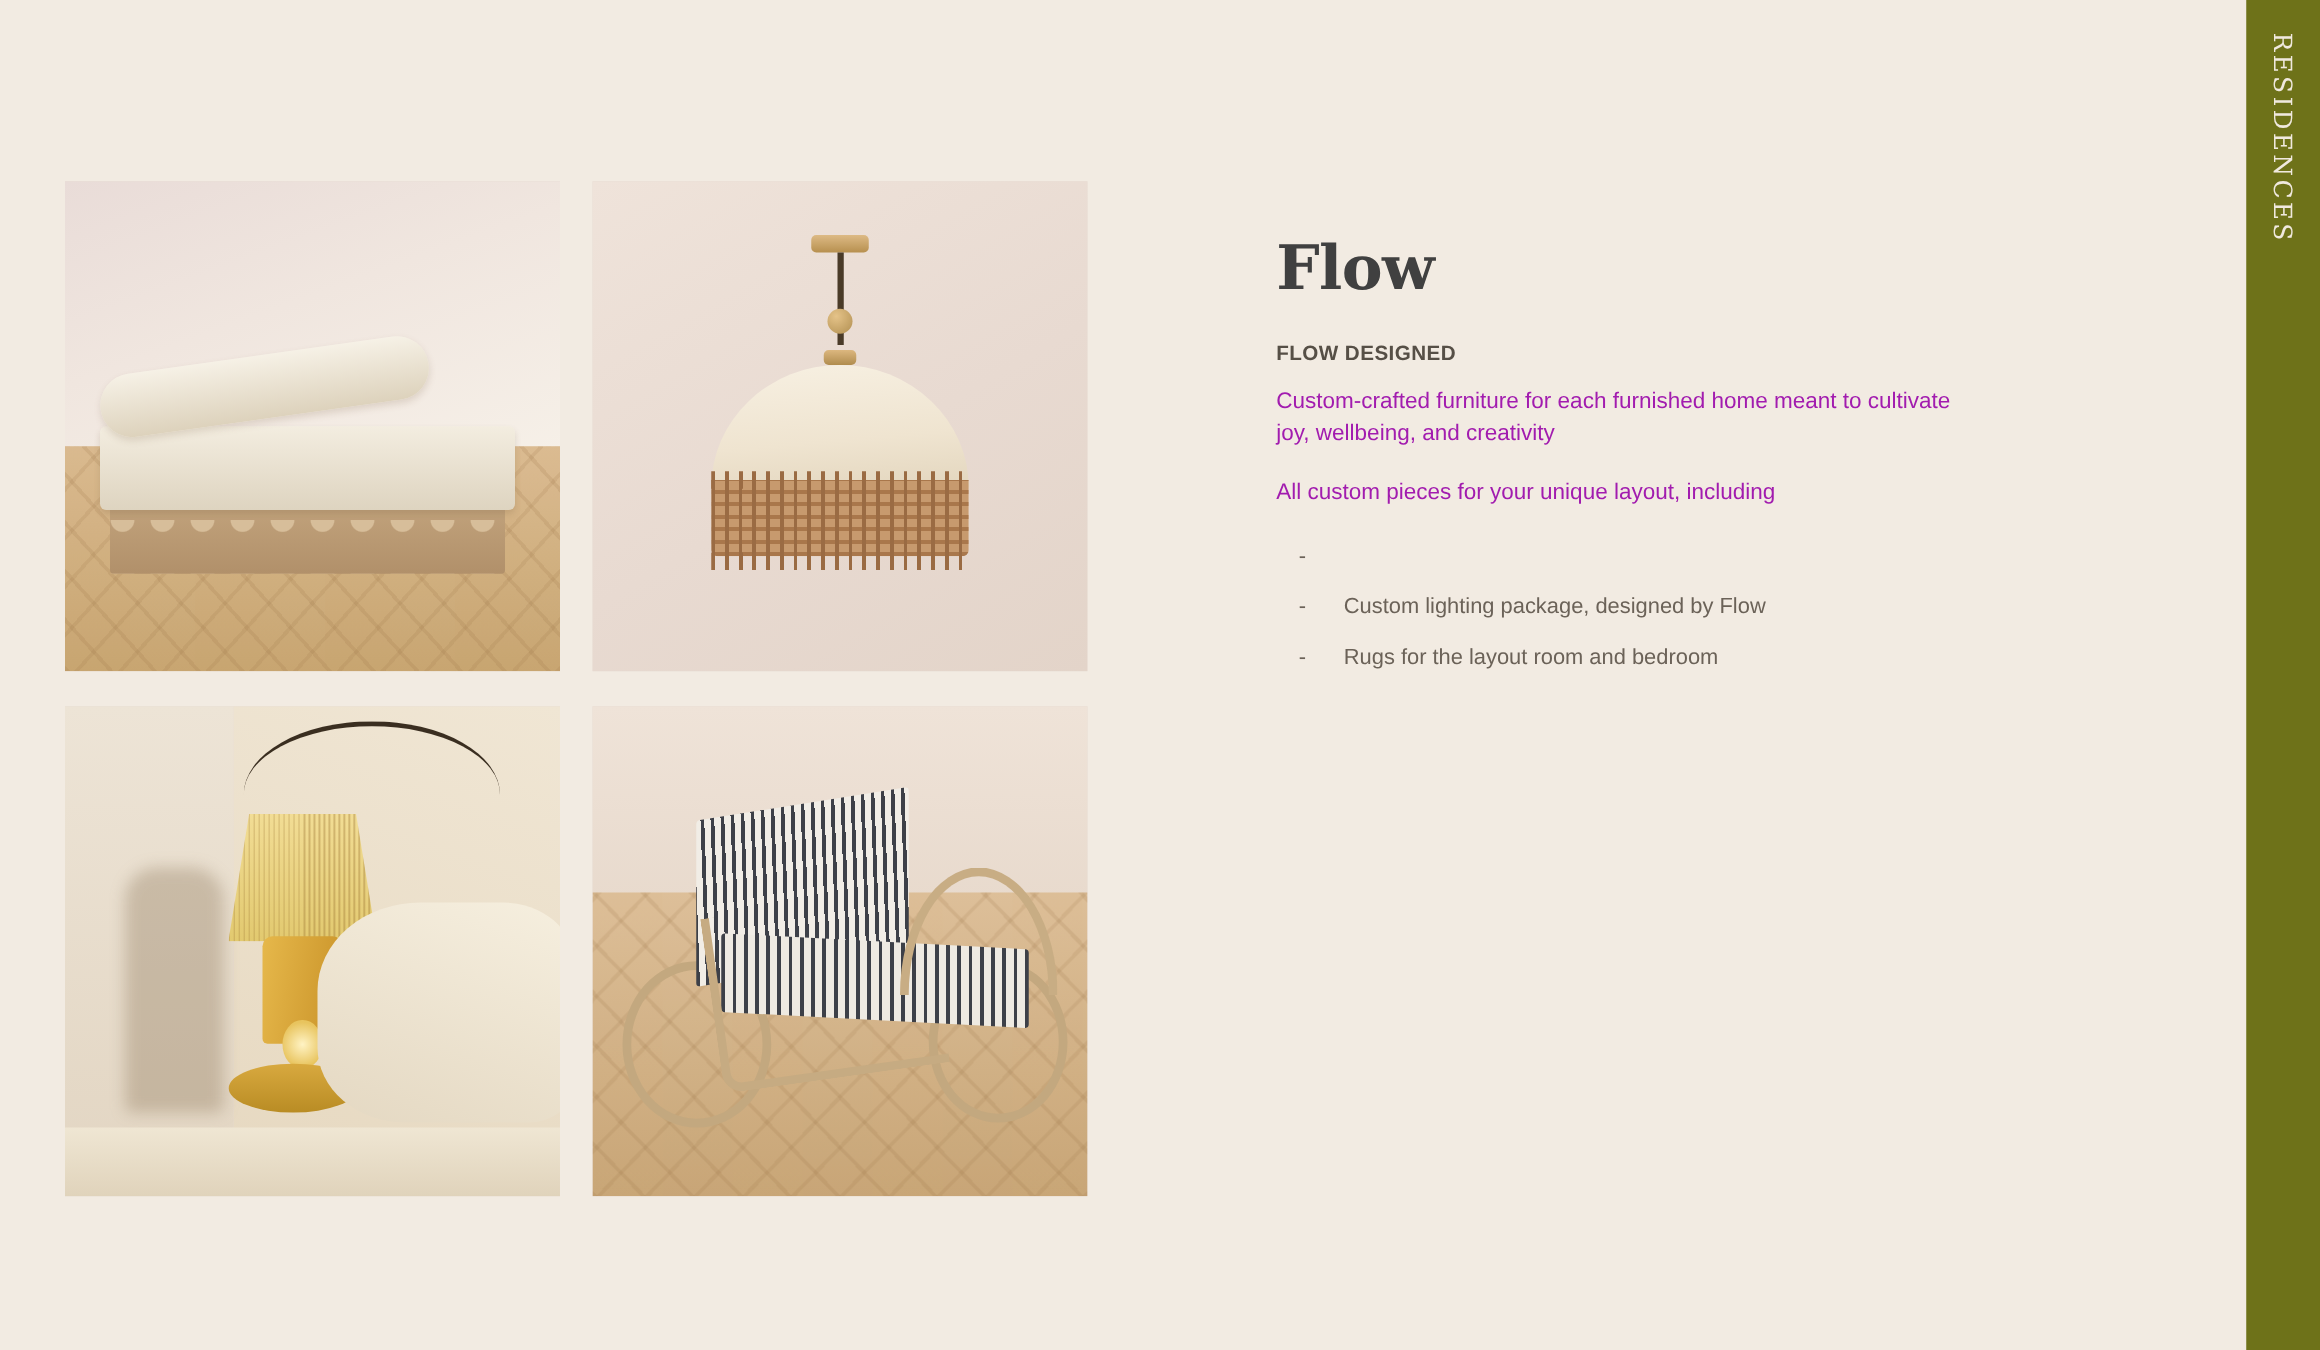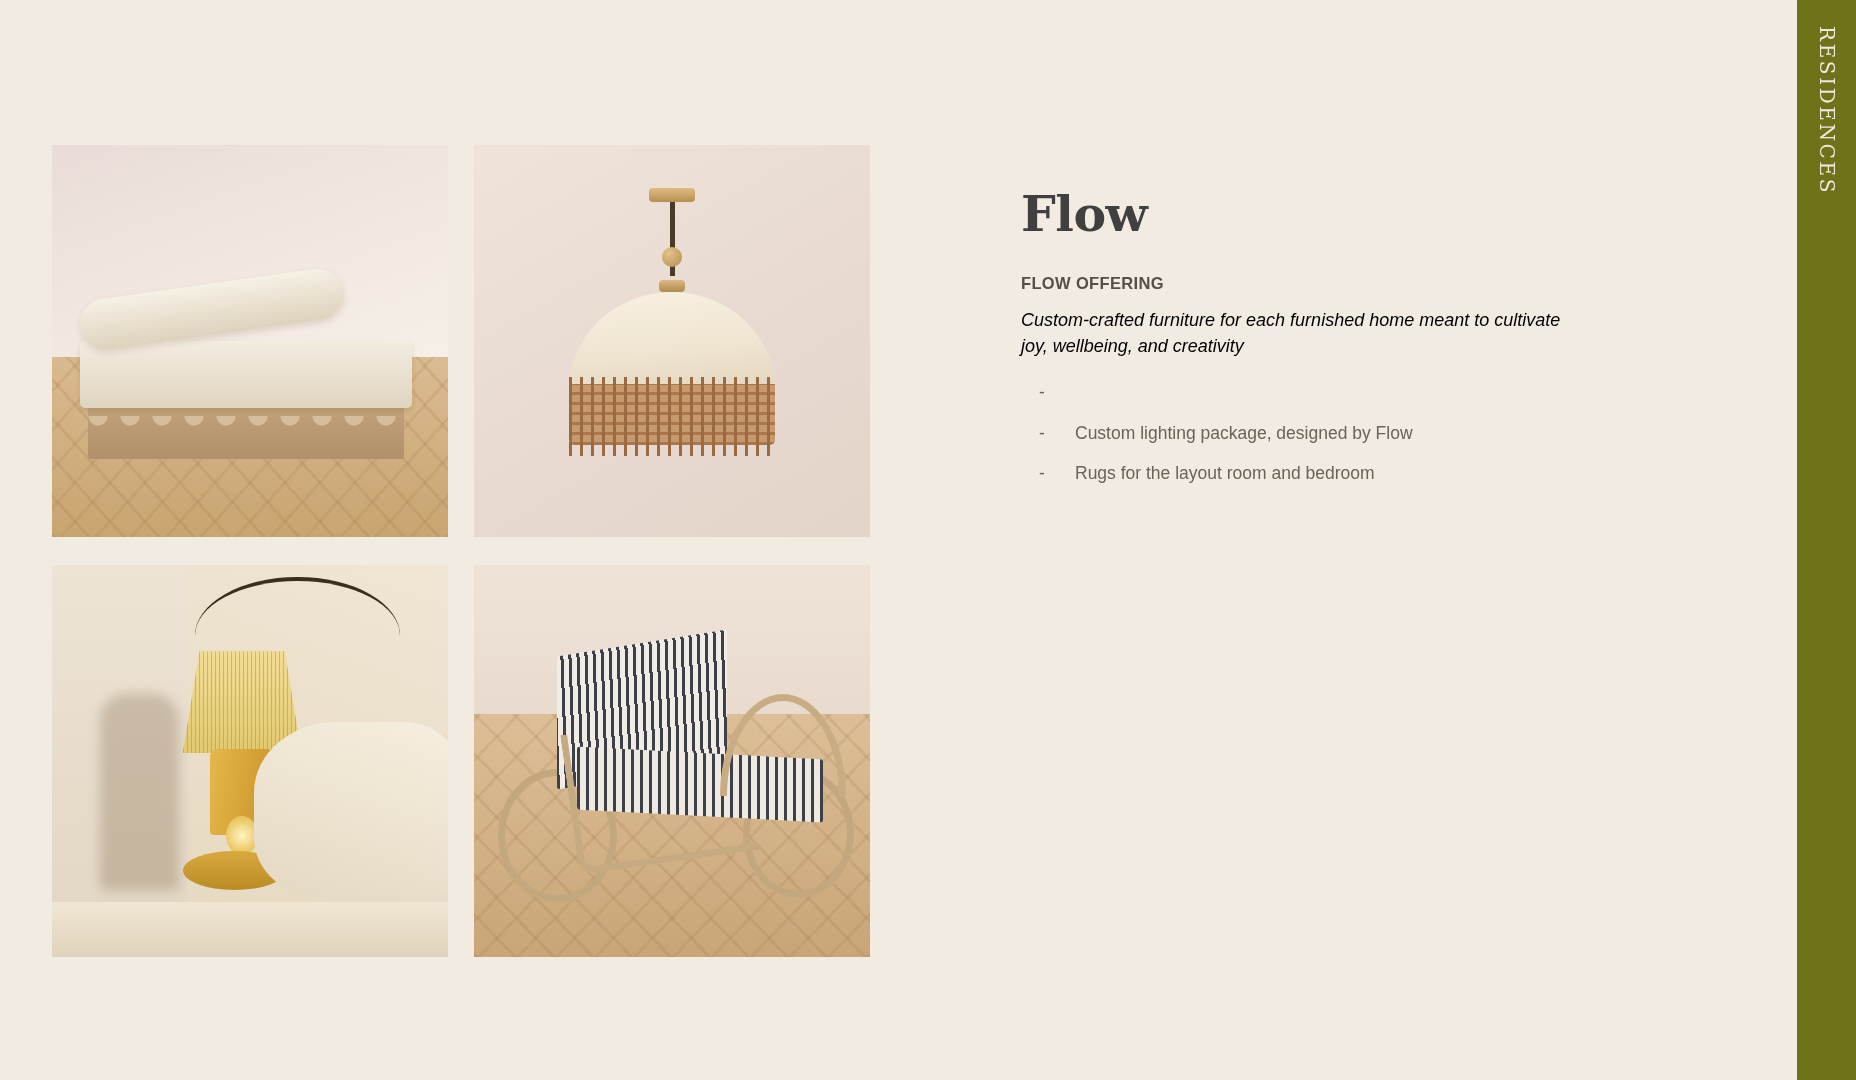--- a/index.html
+++ b/index.html
@@ -250,23 +250,22 @@
   .eyebrow {
     font-size:16.5px;
     font-weight:700;
     letter-spacing:0.35px;
     color:#564F46;
     margin-bottom:15px;
   }
   .para {
     font-size:18px;
     line-height:1.42;
-    color:#000000;
+    color:#a21caf;
     margin-bottom:26px;
-    font-style:italic;
   }
   .para.tight { margin-bottom:22px; }
 
   #bullets {
     list-style:none;
     margin-top:21px;
     padding-left:18px;
   }
   #bullets li {
     display:flex;
@@ -356,25 +355,26 @@
     </div>
 
   </div>
 
   <div id="text-col">
 
     <h1 id="title">
       <span>Flow</span>
     </h1>
 
-    <div class="eyebrow">FLOW OFFERING</div>
+    <div class="eyebrow">FLOW DESIGNED</div>
 
     <p class="para tight">Custom-crafted furniture for each furnished home meant to cultivate joy, wellbeing, and creativity</p>
 
 
+    <p class="para">All custom pieces for your unique layout, including</p>
 
     <ul id="bullets">
       <li>
         <span class="dash">-</span>
       </li>
       <li>
         <span class="dash">-</span>
         <span>Custom lighting package, designed by Flow</span>
       </li>
       <li>

